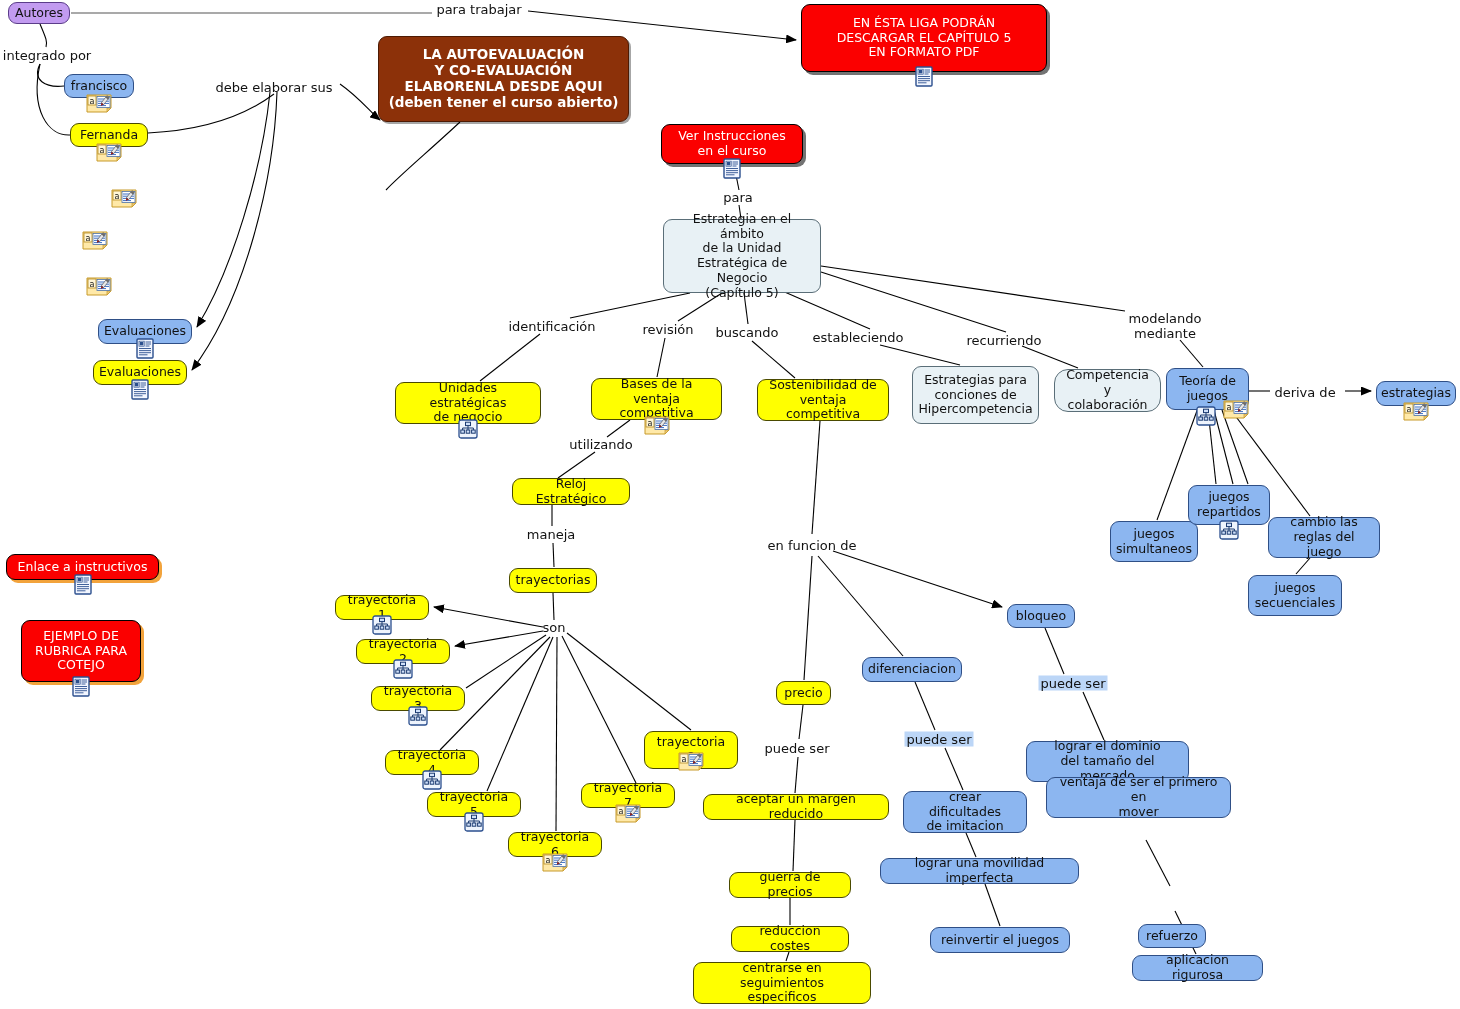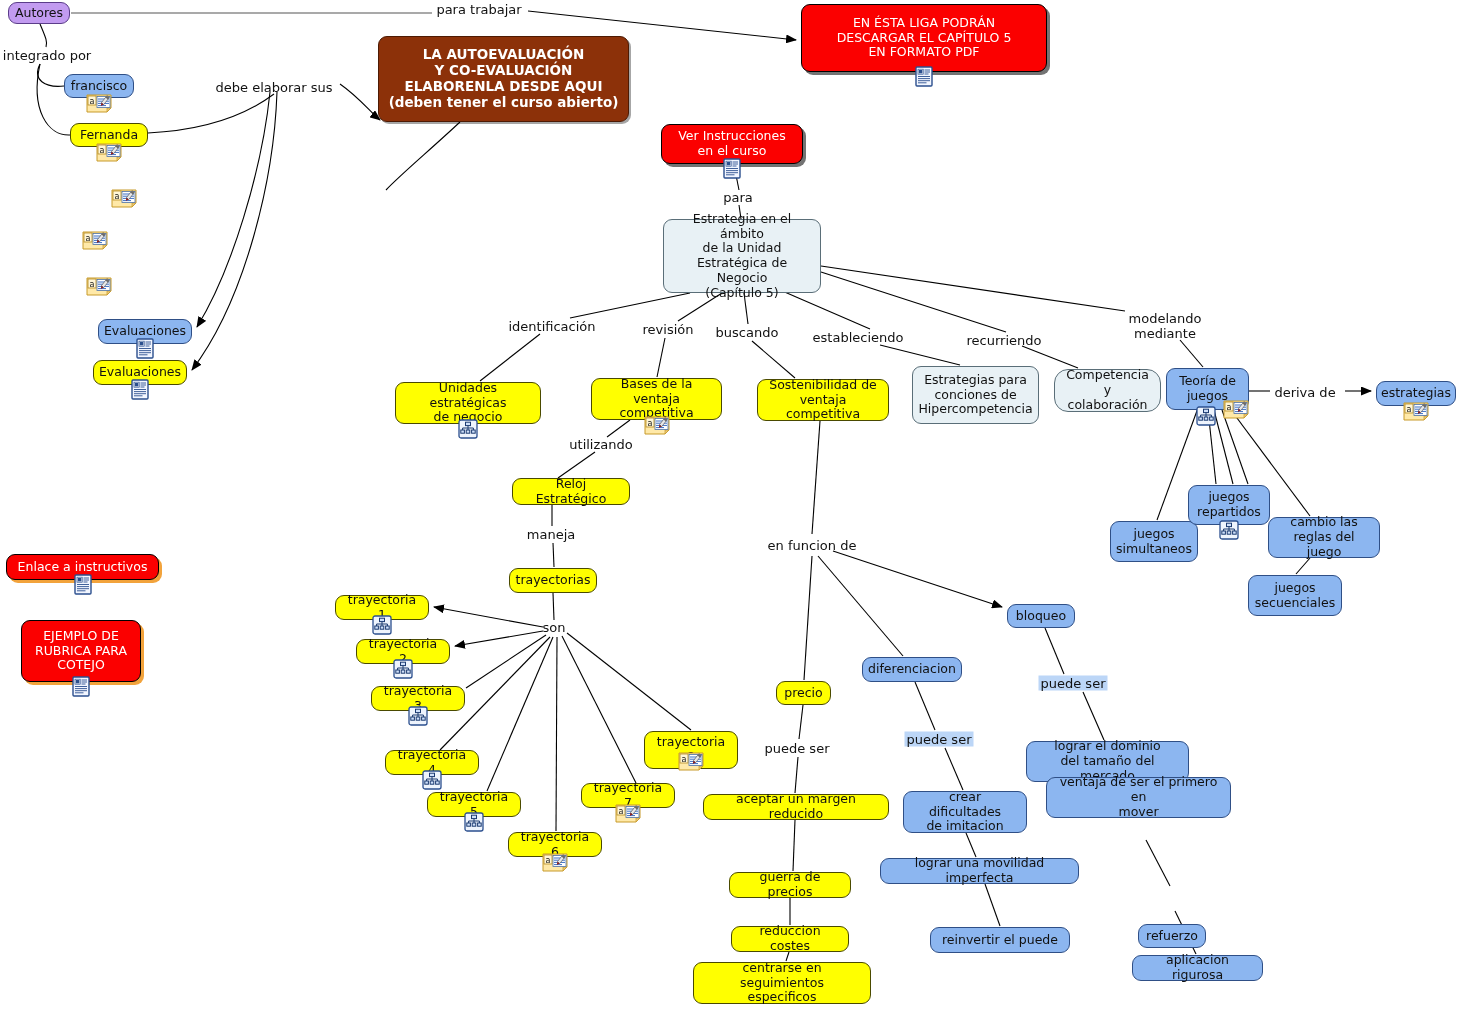--- a/index.html
+++ b/index.html
@@ -552,21 +552,21 @@
       <div class="node n-blue" style="left: 1007px; top: 604px; width: 68px; height: 24px;">bloqueo</div>
       <div class="node n-yellow" style="left: 703px; top: 794px; width: 186px; height: 26px;">aceptar un margen reducido</div>
       <div class="node n-blue" style="left: 903px; top: 791px; width: 124px; height: 42px;">crear dificultades
 de imitacion</div>
       <div class="node n-blue" style="left: 1026px; top: 741px; width: 163px; height: 41px;">lograr el dominio
 del tamaño del mercado</div>
       <div class="node n-blue" style="left: 880px; top: 858px; width: 199px; height: 26px;">lograr una movilidad imperfecta</div>
       <div class="node n-blue" style="left: 1046px; top: 777px; width: 185px; height: 41px;">ventaja de ser el primero en
 mover</div>
       <div class="node n-yellow" style="left: 729px; top: 872px; width: 122px; height: 26px;">guerra de precios</div>
-      <div class="node n-blue" style="left: 930px; top: 927px; width: 140px; height: 26px;">reinvertir el puede</div>
+      <div class="node n-blue" style="left: 930px; top: 927px; width: 140px; height: 26px;">reinvertir el juegos</div>
       <div class="node n-blue" style="left: 1138px; top: 887px; width: 68px; height: 24px; margin-top: 37px;">refuerzo</div>
       <div class="node n-yellow" style="left: 731px; top: 926px; width: 118px; height: 26px;">reduccion costes</div>
       <div class="node n-blue" style="left: 1132px; top: 955px; width: 131px; height: 26px;">aplicacion rigurosa</div>
       <div class="node n-yellow" style="left: 693px; top: 962px; width: 178px; height: 42px;">centrarse en seguimientos
 especificos</div>
     </div>
   <div id="label-host">
       <div class="lbl" style="left: 47px; top: 55px;">integrado por</div>
       <div class="lbl" style="left: 274px; top: 87px;">debe elaborar sus</div>
       <div class="lbl" style="left: 479px; top: 9px;">para trabajar</div>

